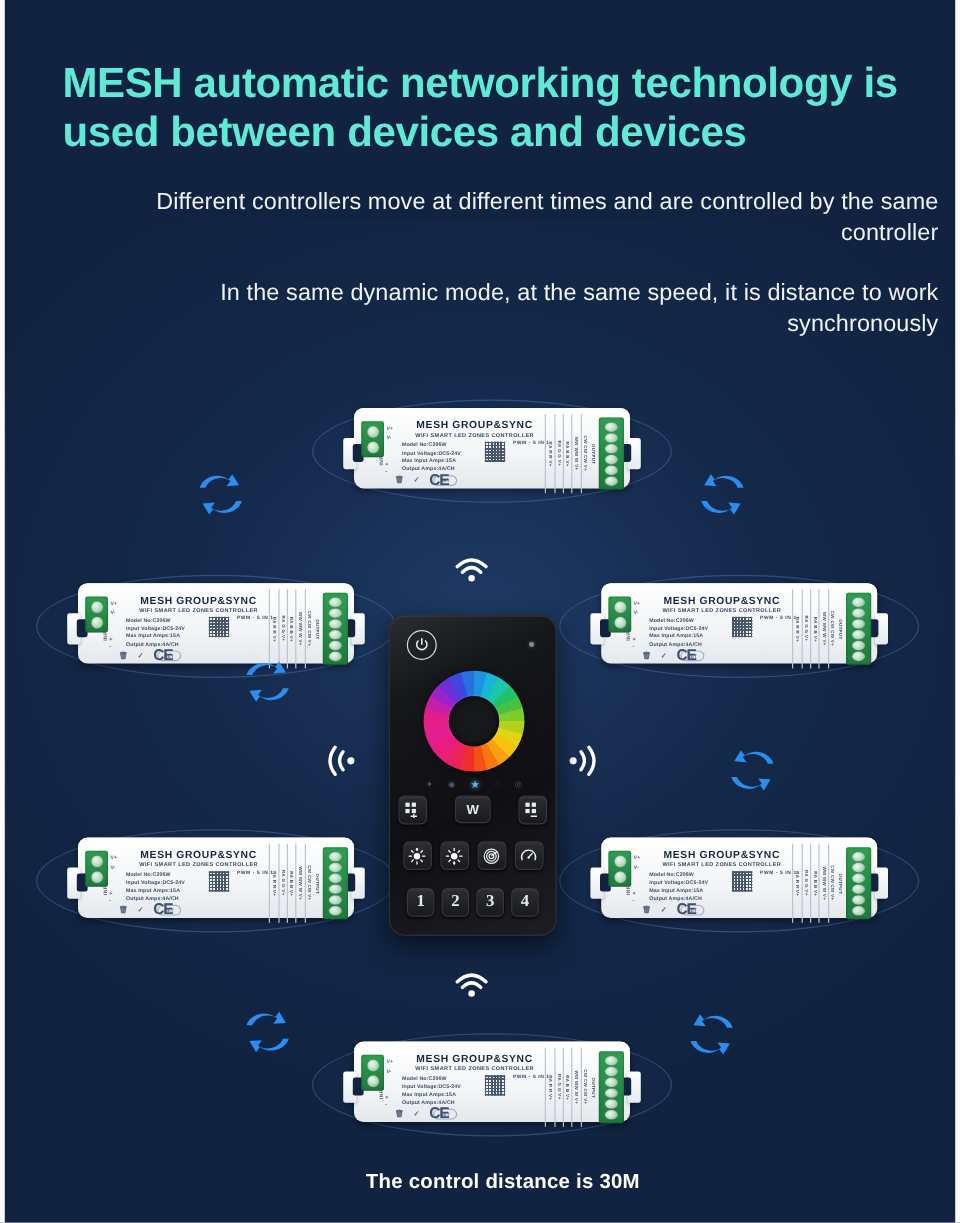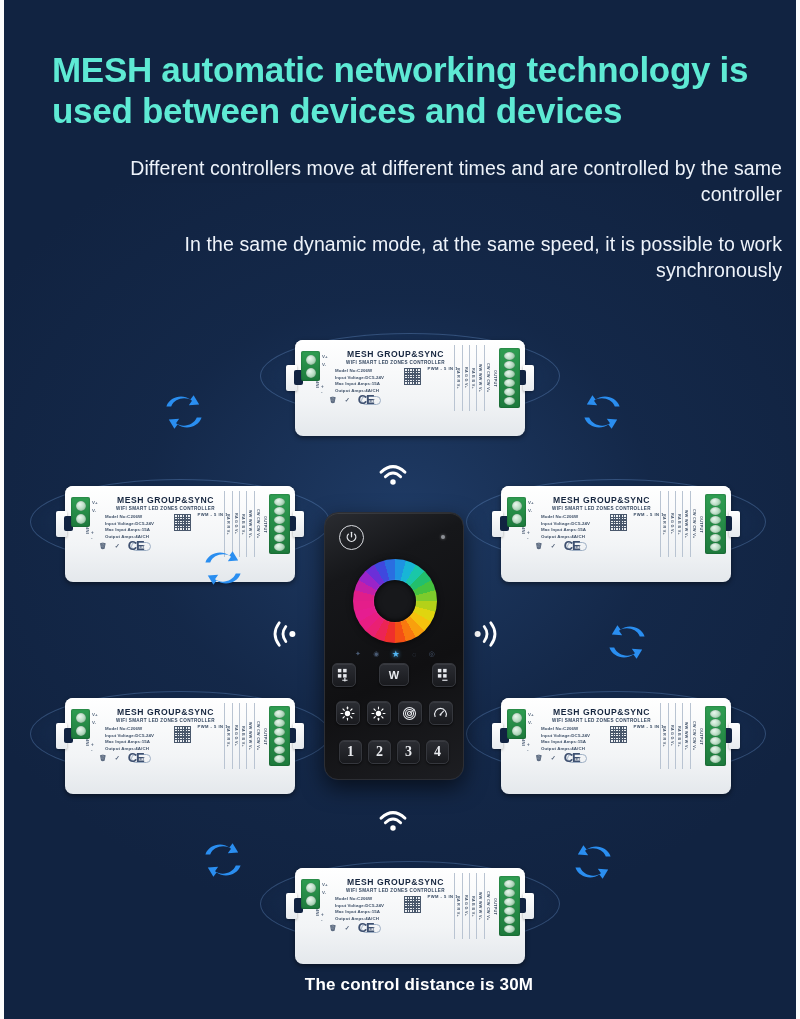--- a/index.html
+++ b/index.html
@@ -46,21 +46,21 @@
   .halo{
     position:absolute; border-radius:50%;
     border:1px solid rgba(120,165,225,.30);
     background:radial-gradient(ellipse at 50% 50%, rgba(46,88,148,.42) 0%, rgba(30,60,104,.22) 55%, rgba(17,35,65,0) 80%);
     z-index:1;
   }
 
   
   .ctrl{
     position:absolute; z-index:3;
-    width:230px; height:96px;
+    width:230px; height:67px;
   }
   .ctrl .body{
     position:absolute; inset:0;
     background:linear-gradient(#ffffff,#f2f4f6 62%,#e4e8ec);
     border-radius:8px;
     box-shadow:0 2px 5px rgba(0,0,0,.45), inset 0 1px 0 #fff;
   }
   
   .tab{
     position:absolute; width:11px; height:26px;
@@ -230,21 +230,21 @@
 </style>
 </head>
 <body>
 
 <div id="page">
 
   <div class="hdr">
     <div class="h1">MESH automatic networking technology is used between devices and devices</div>
     <div class="subs">
       <div class="sub">Different controllers move at different times and are controlled by the same controller</div>
-      <div class="sub">In the same dynamic mode, at the same speed, it is possible to work synchronously</div>
+      <div class="sub">In the same dynamic mode, at the same speed, it is distance to work synchronously</div>
     </div>
   </div>
 
   <div class="halo" style="left:256px; top:333px; width:300px; height:86px;"></div>
   <div class="halo" style="left:26px;  top:479px; width:300px; height:86px;"></div>
   <div class="halo" style="left:462px; top:479px; width:300px; height:86px;"></div>
   <div class="halo" style="left:26px;  top:691px; width:300px; height:86px;"></div>
   <div class="halo" style="left:462px; top:691px; width:300px; height:86px;"></div>
   <div class="halo" style="left:256px; top:861px; width:300px; height:86px;"></div>
 

